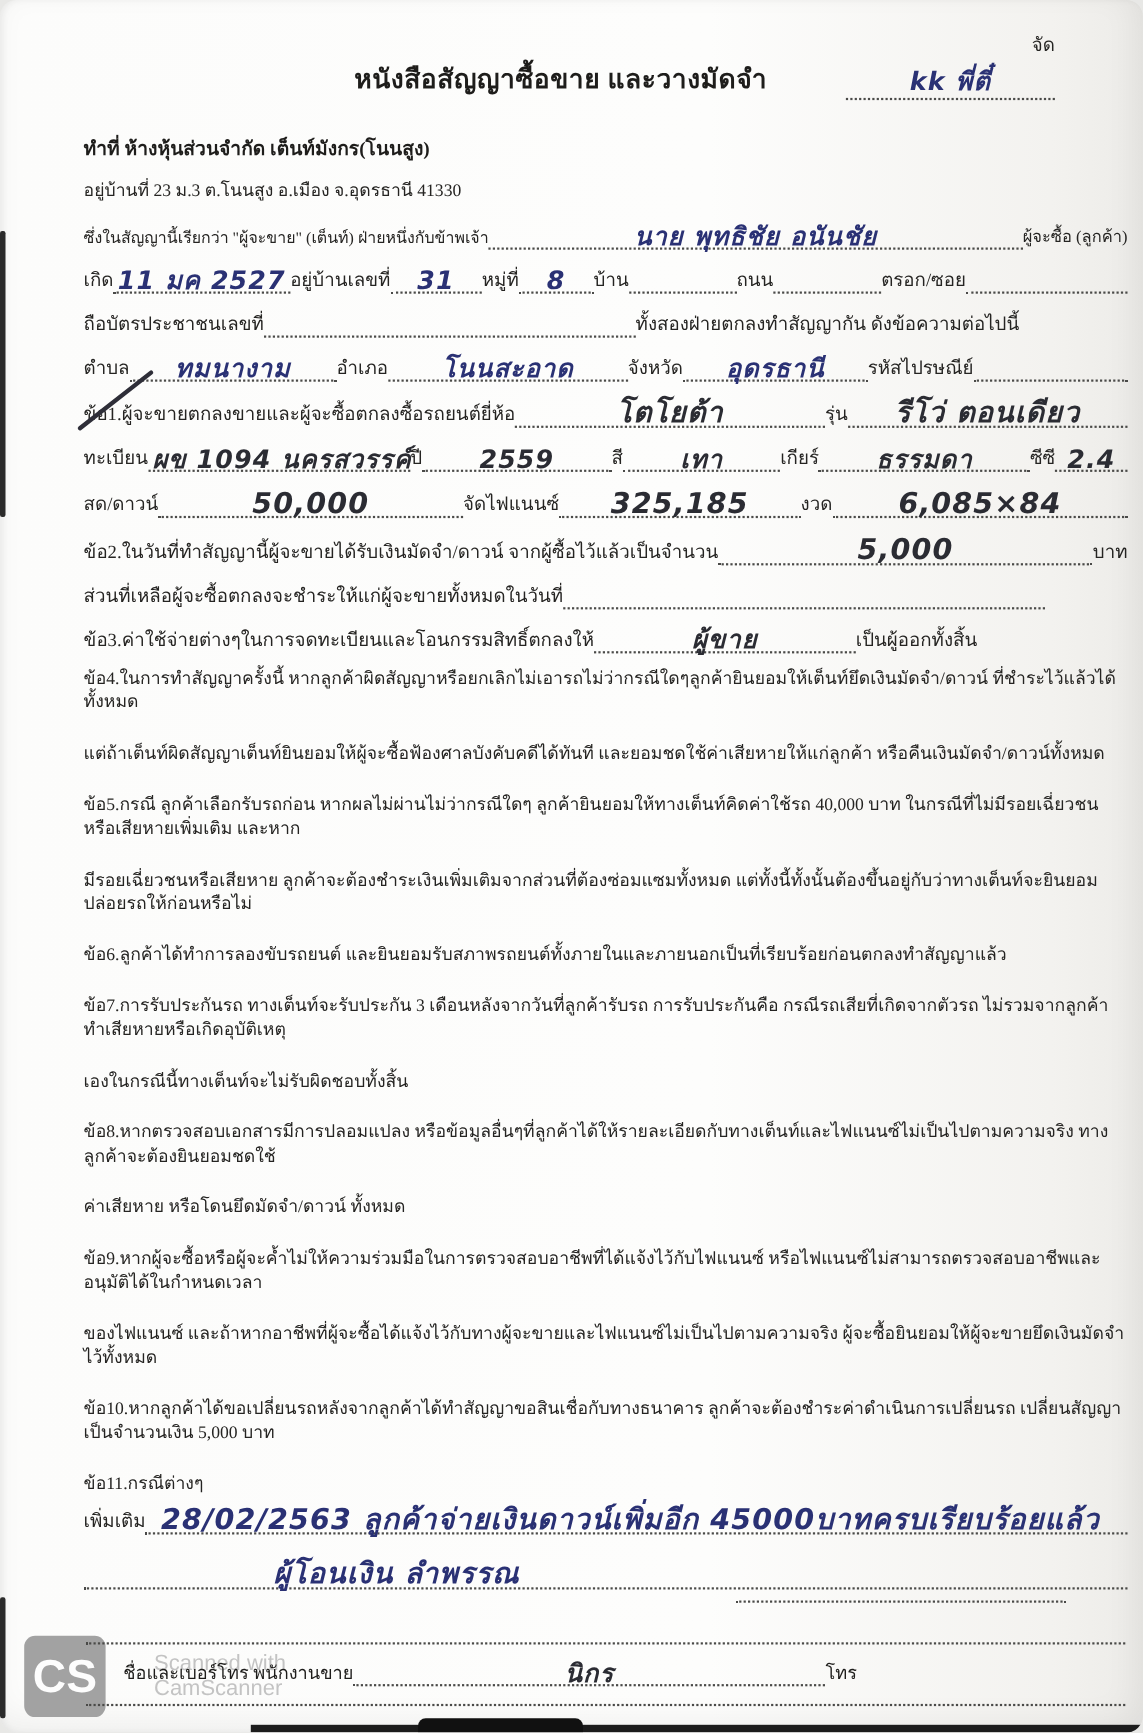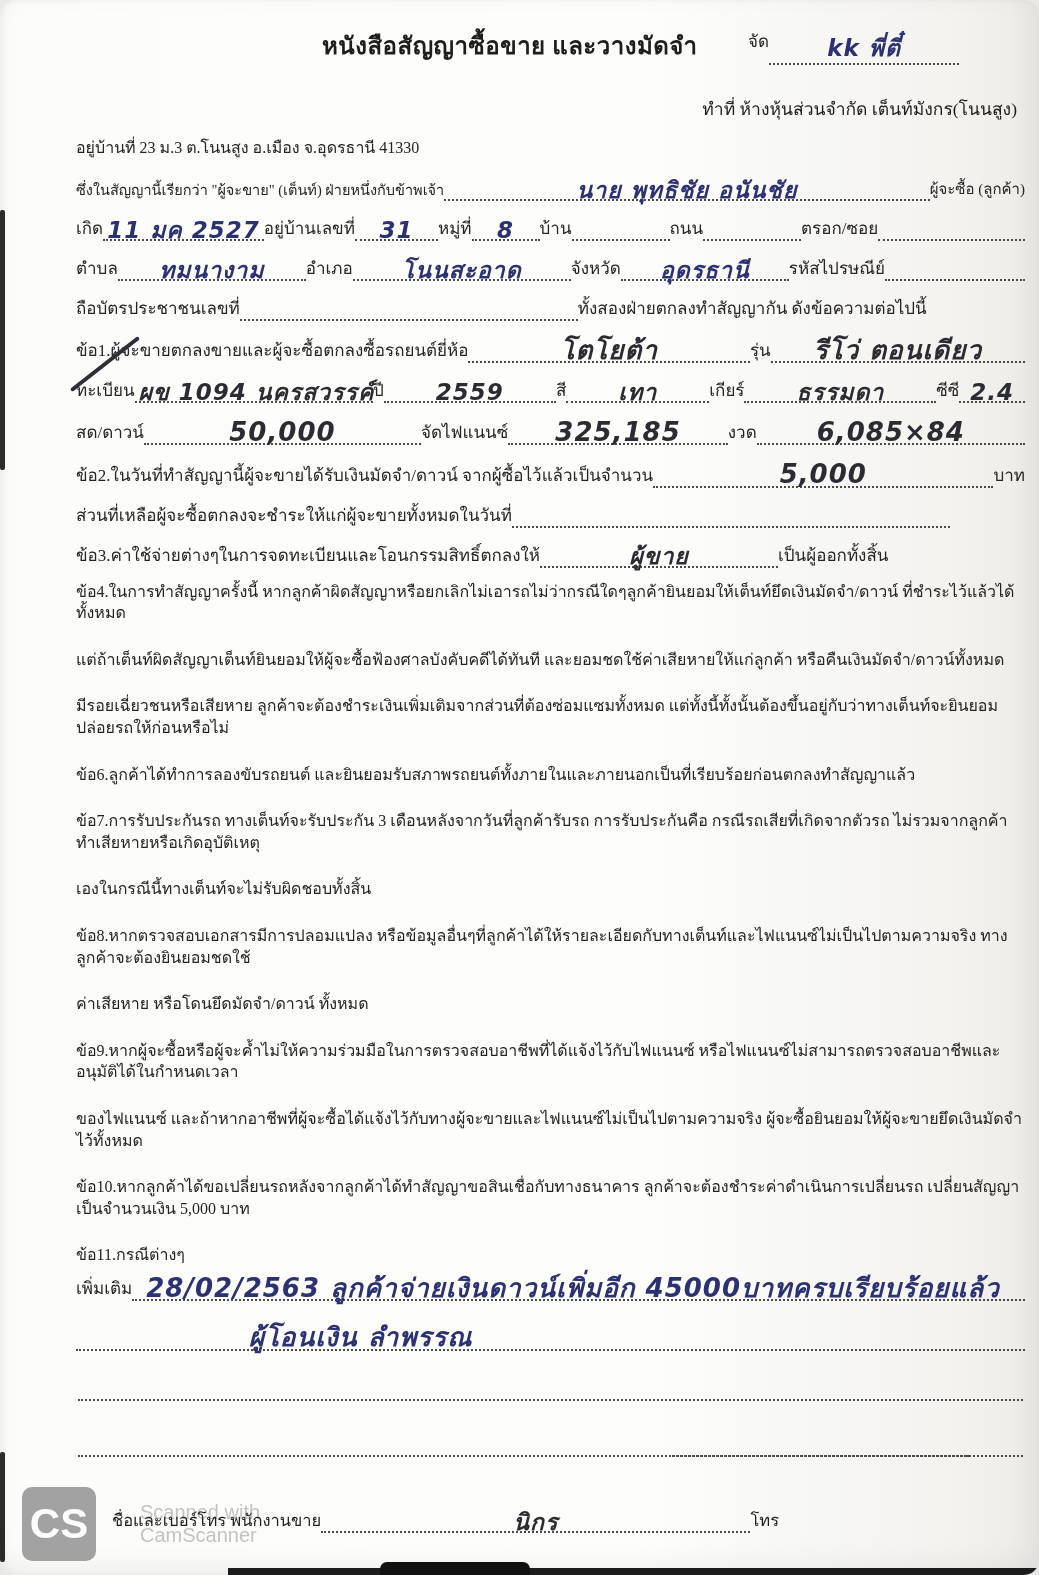--- a/index.html
+++ b/index.html
@@ -36,23 +36,23 @@
     font-size:23px;
     color:#2a3174;
     letter-spacing:1px;
     position:relative;
     top:3px;
   }
   .hw.dark{color:#2b2c33;}
   .hw.big{font-size:26px;}
   .title-row{display:flex;align-items:flex-end;margin-bottom:30px;}
   .doc-title{font-size:24px;font-weight:bold;margin-left:246px;letter-spacing:0.5px;}
-  .assign-wrap{margin-left:auto;display:flex;margin-right:66px;}
+  .assign-wrap{margin-left:auto;display:flex;align-items:flex-end;margin-right:66px;flex-direction:column;}
   .assign-fill{border-bottom:2px dotted #4a4a48;min-width:190px;text-align:center;}
-  .madeat-row{text-align:right;padding-right:8px;font-size:17.5px;margin-bottom:14px;}
+  .madeat-row{text-align:left;padding-right:8px;font-size:17.5px;margin-bottom:14px;font-weight:bold;}
   .date-row{margin-left:226px;width:610px;}
   .empty-line{height:30px;border-bottom:2px dotted #4a4a48;margin:0 2px 24px 2px;}
   .plain{font-size:16.5px;white-space:nowrap;}
   .slash-mark{
     position:absolute;left:62px;top:362px;width:86px;height:4px;
     background:#2e2e38;border-radius:3px;transform:rotate(-38deg);z-index:3;
   }
   .edge-bar{position:absolute;left:0;width:5px;background:#2b2b2b;z-index:4;border-radius:2px;}
   .bottom-strip{position:absolute;bottom:0;left:228px;right:0;height:7px;background:#1c1c1c;z-index:5;}
   .bottom-blob{position:absolute;bottom:0;left:380px;width:150px;height:13px;background:#111;border-radius:7px 7px 0 0;z-index:6;}
@@ -105,34 +105,34 @@
       <span class="fill short" style="min-width:60px;"><span class="hw">8</span></span>
       <span class="lbl">บ้าน</span>
       <span class="fill short" style="min-width:90px;"></span>
       <span class="lbl">ถนน</span>
       <span class="fill short" style="min-width:90px;"></span>
       <span class="lbl">ตรอก/ซอย</span>
       <span class="fill"></span>
     </div>
 
     <div class="row">
+      <span class="lbl">ถือบัตรประชาชนเลขที่</span>
+      <span class="fill short" style="min-width:330px;"></span>
+      <span class="lbl">ทั้งสองฝ่ายตกลงทำสัญญากัน ดังข้อความต่อไปนี้</span>
+    </div>
+
+    <div class="row">
       <span class="lbl">ตำบล</span>
       <span class="fill short" style="min-width:180px;"><span class="hw">ทมนางาม</span></span>
       <span class="lbl">อำเภอ</span>
       <span class="fill short" style="min-width:210px;"><span class="hw">โนนสะอาด</span></span>
       <span class="lbl">จังหวัด</span>
       <span class="fill short" style="min-width:160px;"><span class="hw">อุดรธานี</span></span>
       <span class="lbl">รหัสไปรษณีย์</span>
       <span class="fill"></span>
-    </div>
-
-    <div class="row">
-      <span class="lbl">ถือบัตรประชาชนเลขที่</span>
-      <span class="fill short" style="min-width:330px;"></span>
-      <span class="lbl">ทั้งสองฝ่ายตกลงทำสัญญากัน ดังข้อความต่อไปนี้</span>
     </div>
 
     <div class="row">
       <span class="lbl">ข้อ1.ผู้จะขายตกลงขายและผู้จะซื้อตกลงซื้อรถยนต์ยี่ห้อ</span>
       <span class="fill"><span class="hw dark big">โตโยต้า</span></span>
       <span class="lbl">รุ่น</span>
       <span class="fill" style="flex:1.4;"><span class="hw dark big">รีโว่ ตอนเดียว</span></span>
     </div>
 
     <div class="row">
@@ -168,20 +168,21 @@
     </div>
 
     <div class="row">
       <span class="lbl">ข้อ3.ค่าใช้จ่ายต่างๆในการจดทะเบียนและโอนกรรมสิทธิ์ตกลงให้</span>
       <span class="fill short" style="min-width:230px;"><span class="hw dark">ผู้ขาย</span></span>
       <span class="lbl">เป็นผู้ออกทั้งสิ้น</span>
     </div>
 
     <div class="par">ข้อ4.ในการทำสัญญาครั้งนี้ หากลูกค้าผิดสัญญาหรือยกเลิกไม่เอารถไม่ว่ากรณีใดๆลูกค้ายินยอมให้เต็นท์ยึดเงินมัดจำ/ดาวน์ ที่ชำระไว้แล้วได้ทั้งหมด</div>
     <div class="par">แต่ถ้าเต็นท์ผิดสัญญาเต็นท์ยินยอมให้ผู้จะซื้อฟ้องศาลบังคับคดีได้ทันที และยอมชดใช้ค่าเสียหายให้แก่ลูกค้า หรือคืนเงินมัดจำ/ดาวน์ทั้งหมด</div>
+    <div class="par">ข้อ5.กรณี ลูกค้าเลือกรับรถก่อน หากผลไม่ผ่านไม่ว่ากรณีใดๆ ลูกค้ายินยอมให้ทางเต็นท์คิดค่าใช้รถ 40,000 บาท ในกรณีที่ไม่มีรอยเฉี่ยวชนหรือเสียหายเพิ่มเติม และหาก</div>
     <div class="par">มีรอยเฉี่ยวชนหรือเสียหาย ลูกค้าจะต้องชำระเงินเพิ่มเติมจากส่วนที่ต้องซ่อมแซมทั้งหมด แต่ทั้งนี้ทั้งนั้นต้องขึ้นอยู่กับว่าทางเต็นท์จะยินยอมปล่อยรถให้ก่อนหรือไม่</div>
     <div class="par">ข้อ6.ลูกค้าได้ทำการลองขับรถยนต์ และยินยอมรับสภาพรถยนต์ทั้งภายในและภายนอกเป็นที่เรียบร้อยก่อนตกลงทำสัญญาแล้ว</div>
     <div class="par">ข้อ7.การรับประกันรถ ทางเต็นท์จะรับประกัน 3 เดือนหลังจากวันที่ลูกค้ารับรถ การรับประกันคือ กรณีรถเสียที่เกิดจากตัวรถ ไม่รวมจากลูกค้าทำเสียหายหรือเกิดอุบัติเหตุ</div>
     <div class="par">เองในกรณีนี้ทางเต็นท์จะไม่รับผิดชอบทั้งสิ้น</div>
     <div class="par">ข้อ8.หากตรวจสอบเอกสารมีการปลอมแปลง หรือข้อมูลอื่นๆที่ลูกค้าได้ให้รายละเอียดกับทางเต็นท์และไฟแนนซ์ไม่เป็นไปตามความจริง ทางลูกค้าจะต้องยินยอมชดใช้</div>
     <div class="par">ค่าเสียหาย หรือโดนยึดมัดจำ/ดาวน์ ทั้งหมด</div>
     <div class="par">ข้อ9.หากผู้จะซื้อหรือผู้จะค้ำไม่ให้ความร่วมมือในการตรวจสอบอาชีพที่ได้แจ้งไว้กับไฟแนนซ์ หรือไฟแนนซ์ไม่สามารถตรวจสอบอาชีพและอนุมัติได้ในกำหนดเวลา</div>
     <div class="par">ของไฟแนนซ์ และถ้าหากอาชีพที่ผู้จะซื้อได้แจ้งไว้กับทางผู้จะขายและไฟแนนซ์ไม่เป็นไปตามความจริง ผู้จะซื้อยินยอมให้ผู้จะขายยึดเงินมัดจำไว้ทั้งหมด</div>
     <div class="par">ข้อ10.หากลูกค้าได้ขอเปลี่ยนรถหลังจากลูกค้าได้ทำสัญญาขอสินเชื่อกับทางธนาคาร ลูกค้าจะต้องชำระค่าดำเนินการเปลี่ยนรถ เปลี่ยนสัญญา เป็นจำนวนเงิน  5,000 บาท</div>
 

